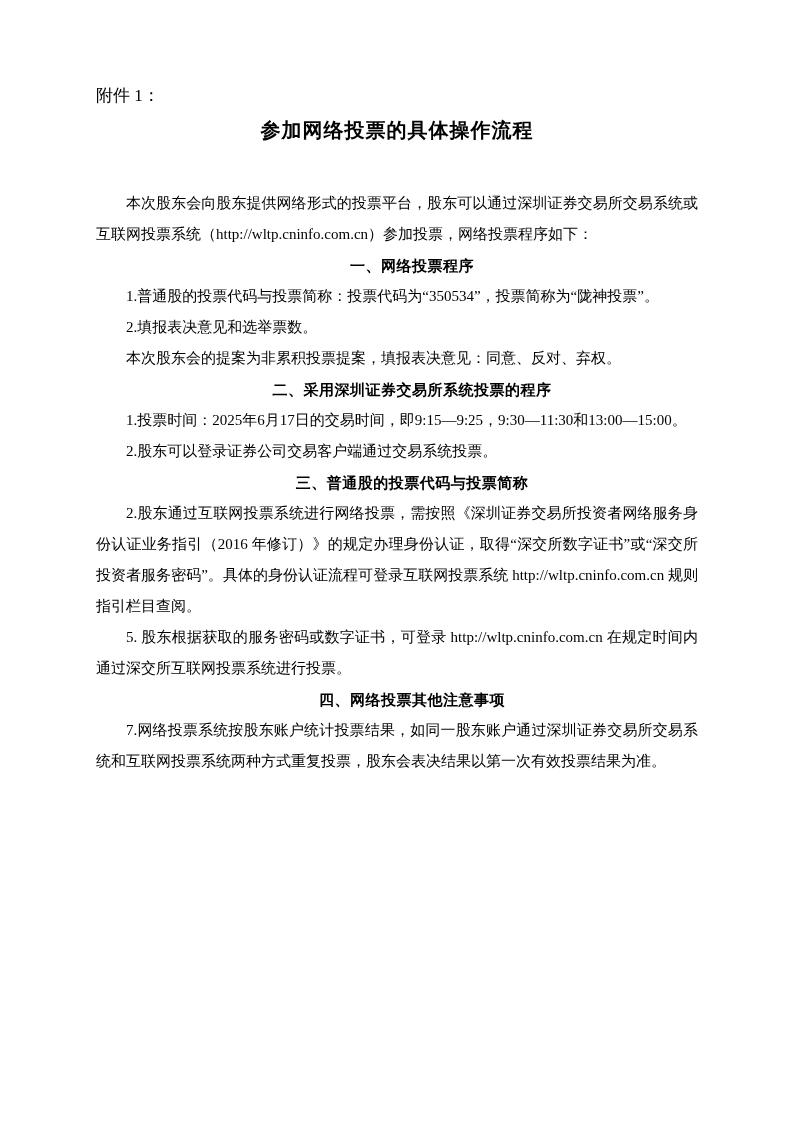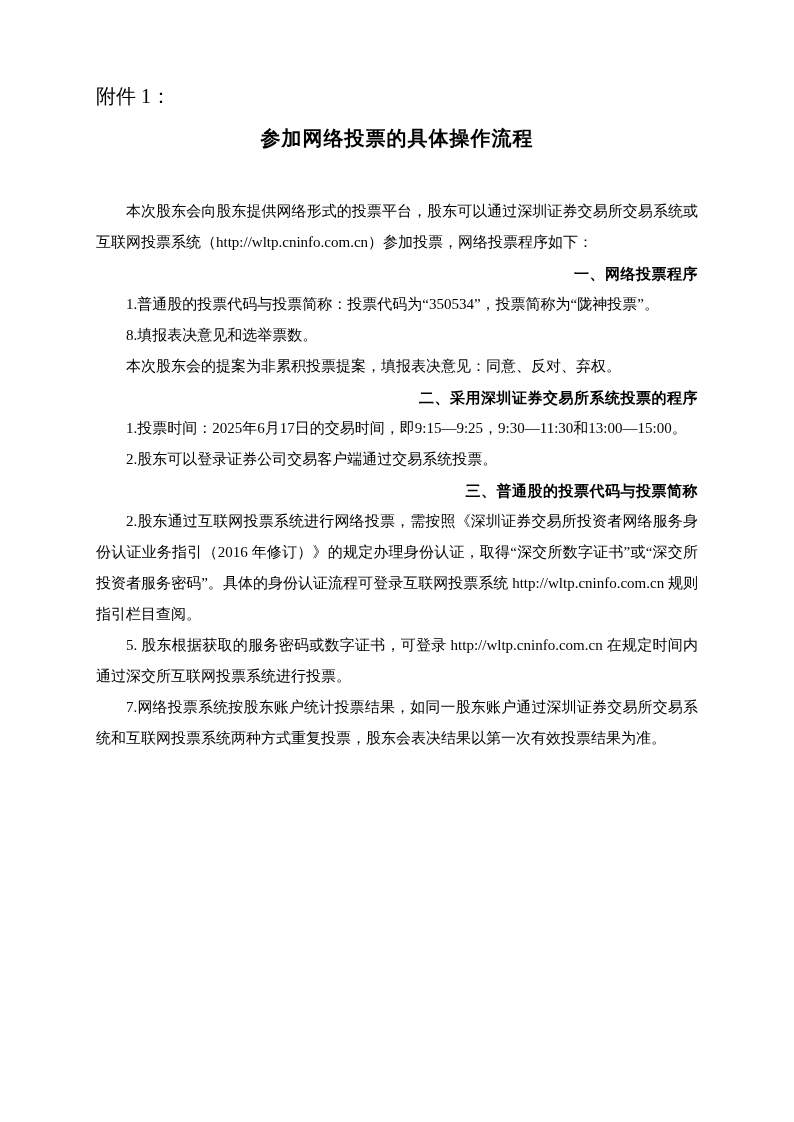--- a/index.html
+++ b/index.html
@@ -11,64 +11,65 @@
     margin: 0 auto;
     background: #ffffff;
     color: #000000;
     font-family: "Liberation Serif", "DejaVu Serif", serif;
     overflow: hidden;
   }
   .content {
     padding: 84px 96px 0 96px;
   }
   .attachment-label {
-    font-size: 20px;
+    font-size: 17px;
     line-height: 24px;
     text-align: left;
   }
   .doc-title {
-    margin-top: 16px;
+    margin-top: 8px;
     margin-bottom: 44px;
     text-align: center;
     font-weight: bold;
     font-size: 20px;
     line-height: 28px;
     letter-spacing: 1px;
     font-family: "Liberation Sans", "DejaVu Sans", sans-serif;
   }
   .body-text p {
     font-size: 15px;
     line-height: 31px;
     text-align: justify;
     text-justify: inter-character;
     text-indent: 2em;
     word-break: break-all;
   }
   .body-text p.sec-heading {
     font-weight: bold;
     font-family: "Liberation Sans", "DejaVu Sans", sans-serif;
-    text-align: right;
+    text-align: center;
     letter-spacing: 0.5px;
   }
 </style>
 </head>
 <body>
 
 <div class="page">
   <div class="content">
     <div class="attachment-label">附件 1：</div>
     <div class="doc-title">参加网络投票的具体操作流程</div>
     <div class="body-text" id="body-text">
       <p>本次股东会向股东提供网络形式的投票平台，股东可以通过深圳证券交易所交易系统或互联网投票系统（http://wltp.cninfo.com.cn）参加投票，网络投票程序如下：</p>
       <p class="sec-heading">一、网络投票程序</p>
       <p>1.普通股的投票代码与投票简称：投票代码为“350534”，投票简称为“陇神投票”。</p>
-      <p>8.填报表决意见和选举票数。</p>
+      <p>2.填报表决意见和选举票数。</p>
       <p>本次股东会的提案为非累积投票提案，填报表决意见：同意、反对、弃权。</p>
       <p class="sec-heading">二、采用深圳证券交易所系统投票的程序</p>
       <p>1.投票时间：2025年6月17日的交易时间，即9:15—9:25，9:30—11:30和13:00—15:00。</p>
       <p>2.股东可以登录证券公司交易客户端通过交易系统投票。</p>
       <p class="sec-heading">三、普通股的投票代码与投票简称</p>
       <p>2.股东通过互联网投票系统进行网络投票，需按照《深圳证券交易所投资者网络服务身份认证业务指引（2016 年修订）》的规定办理身份认证，取得“深交所数字证书”或“深交所投资者服务密码”。具体的身份认证流程可登录互联网投票系统 http://wltp.cninfo.com.cn 规则指引栏目查阅。</p>
       <p>5. 股东根据获取的服务密码或数字证书，可登录 http://wltp.cninfo.com.cn 在规定时间内通过深交所互联网投票系统进行投票。</p>
+      <p class="sec-heading">四、网络投票其他注意事项</p>
       <p>7.网络投票系统按股东账户统计投票结果，如同一股东账户通过深圳证券交易所交易系统和互联网投票系统两种方式重复投票，股东会表决结果以第一次有效投票结果为准。</p>
     </div>
   </div>
 </div>
 
 </body></html>

